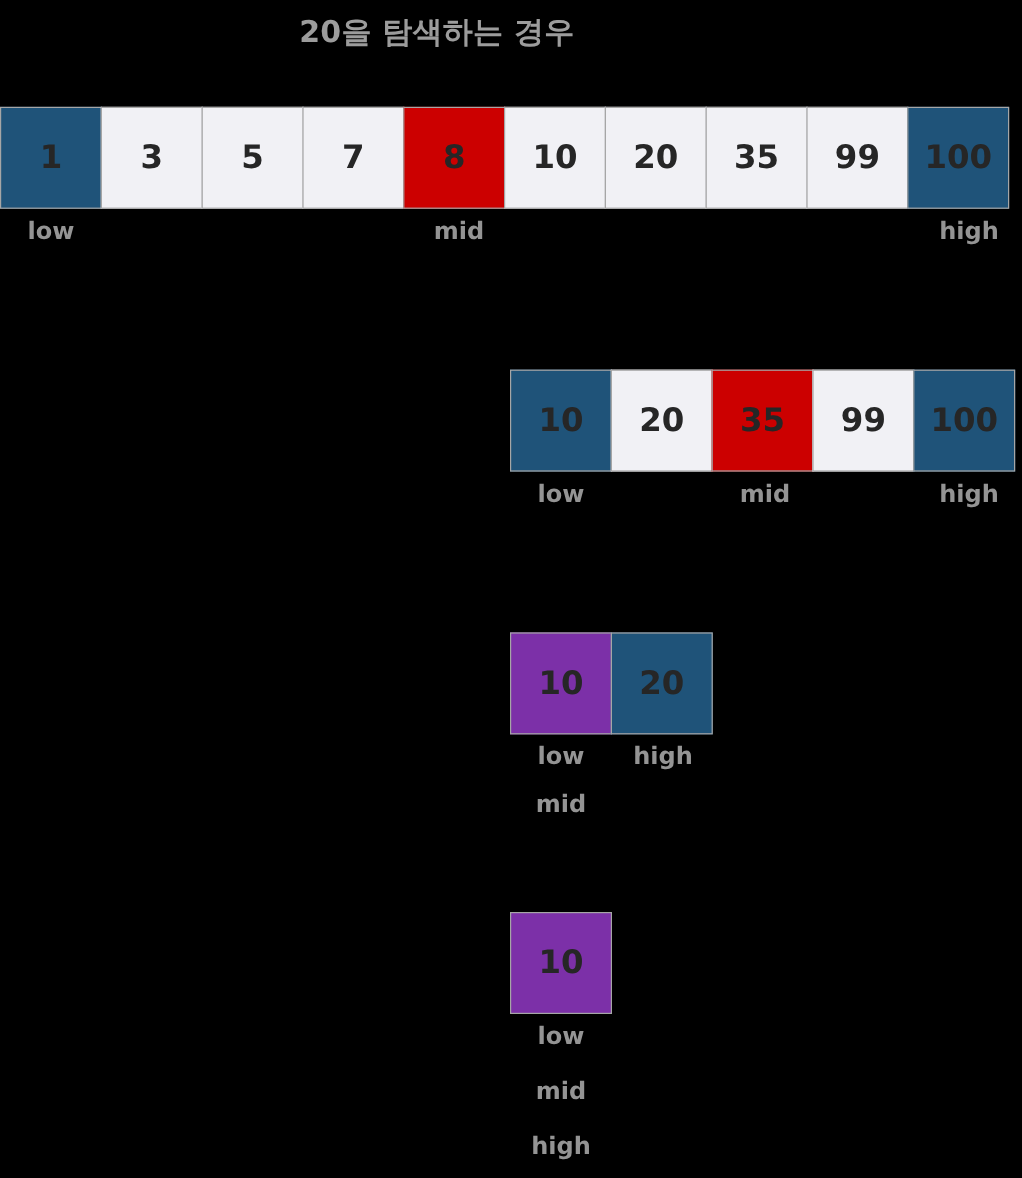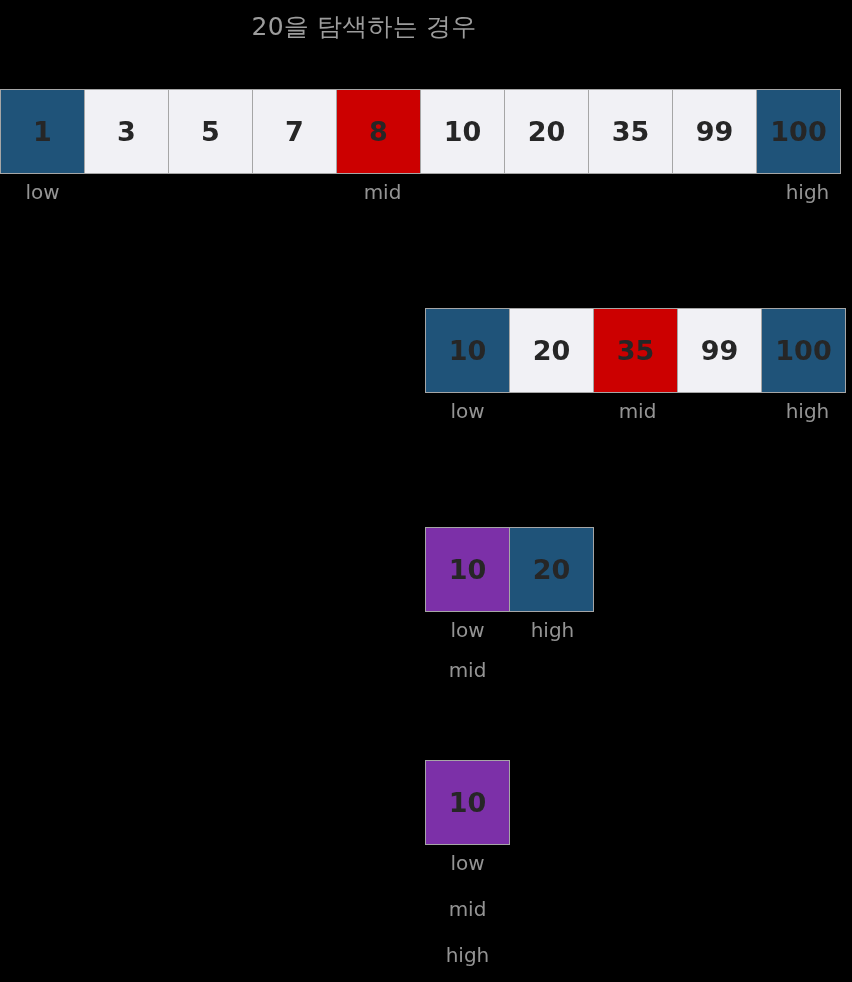--- a/index.html
+++ b/index.html
@@ -17,21 +17,21 @@
   }
 
   
   .title {
     position: absolute;
     left: 0;
     top: 10px;
     width: 728px;
     text-align: center;
     font-size: 25px;
-    font-weight: normal;
+    font-weight: bold;
     color: #9c9c9c;
     letter-spacing: 0.2px;
     white-space: nowrap;
   }
 
   
   .row {
     position: absolute;
   }
   .cells {
@@ -66,21 +66,21 @@
     position: absolute;
     left: 0;
     top: 85px;
     height: 0;
   }
   .label {
     position: absolute;
     width: 85px;
     text-align: center;
     font-size: 20px;
-    font-weight: normal;
+    font-weight: bold;
     color: #949494;
     white-space: nowrap;
   }
 </style>
 </head>
 <body>
 
 <div class="title">20을 탐색하는 경우</div>
 
 <div class="row" style="left:0px; top:89px; width:852px; height:85px;">

